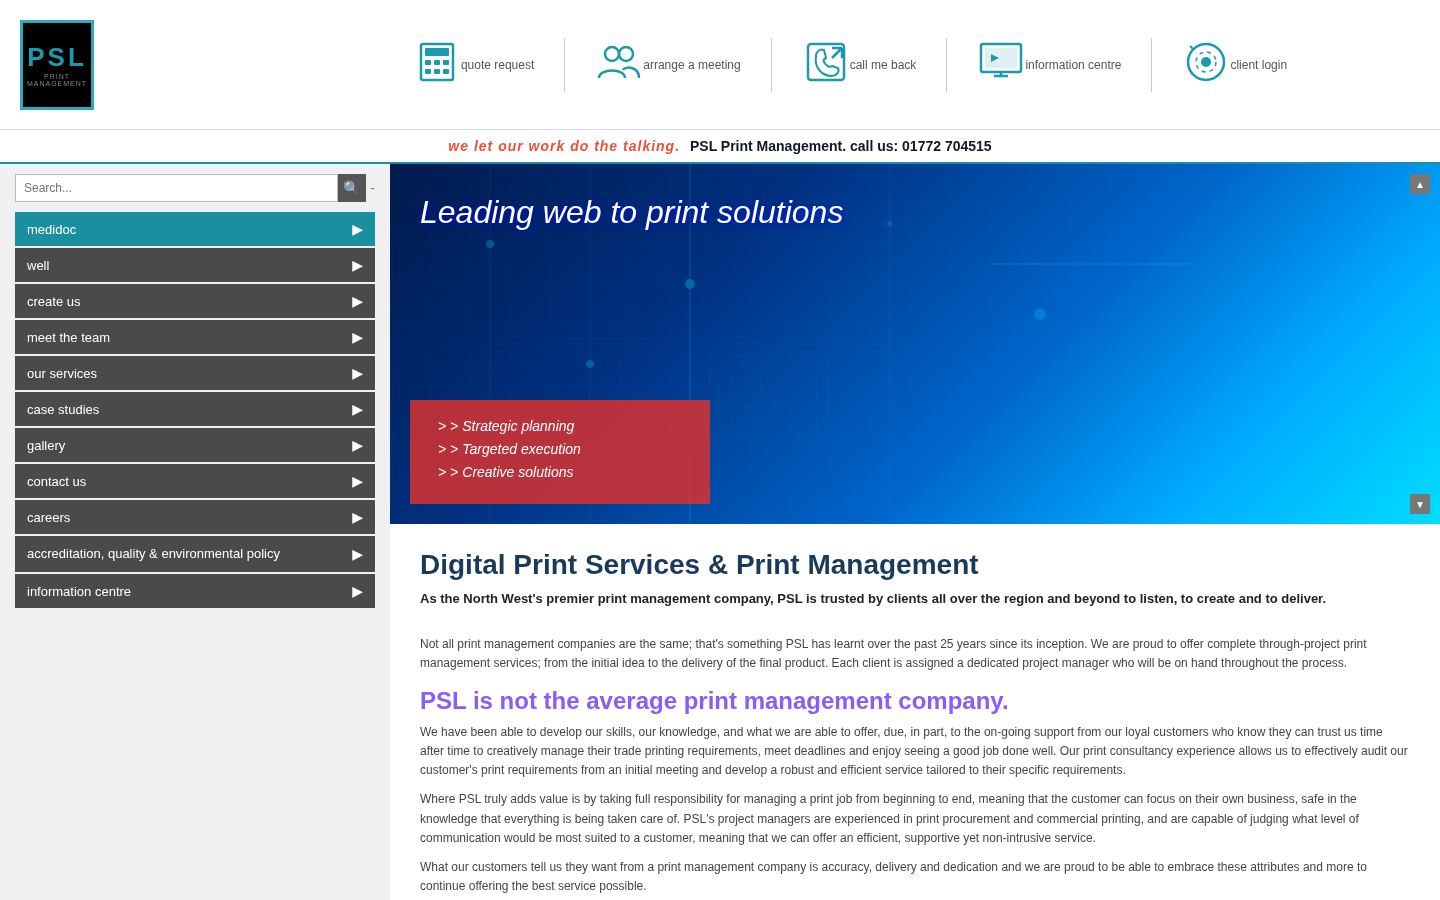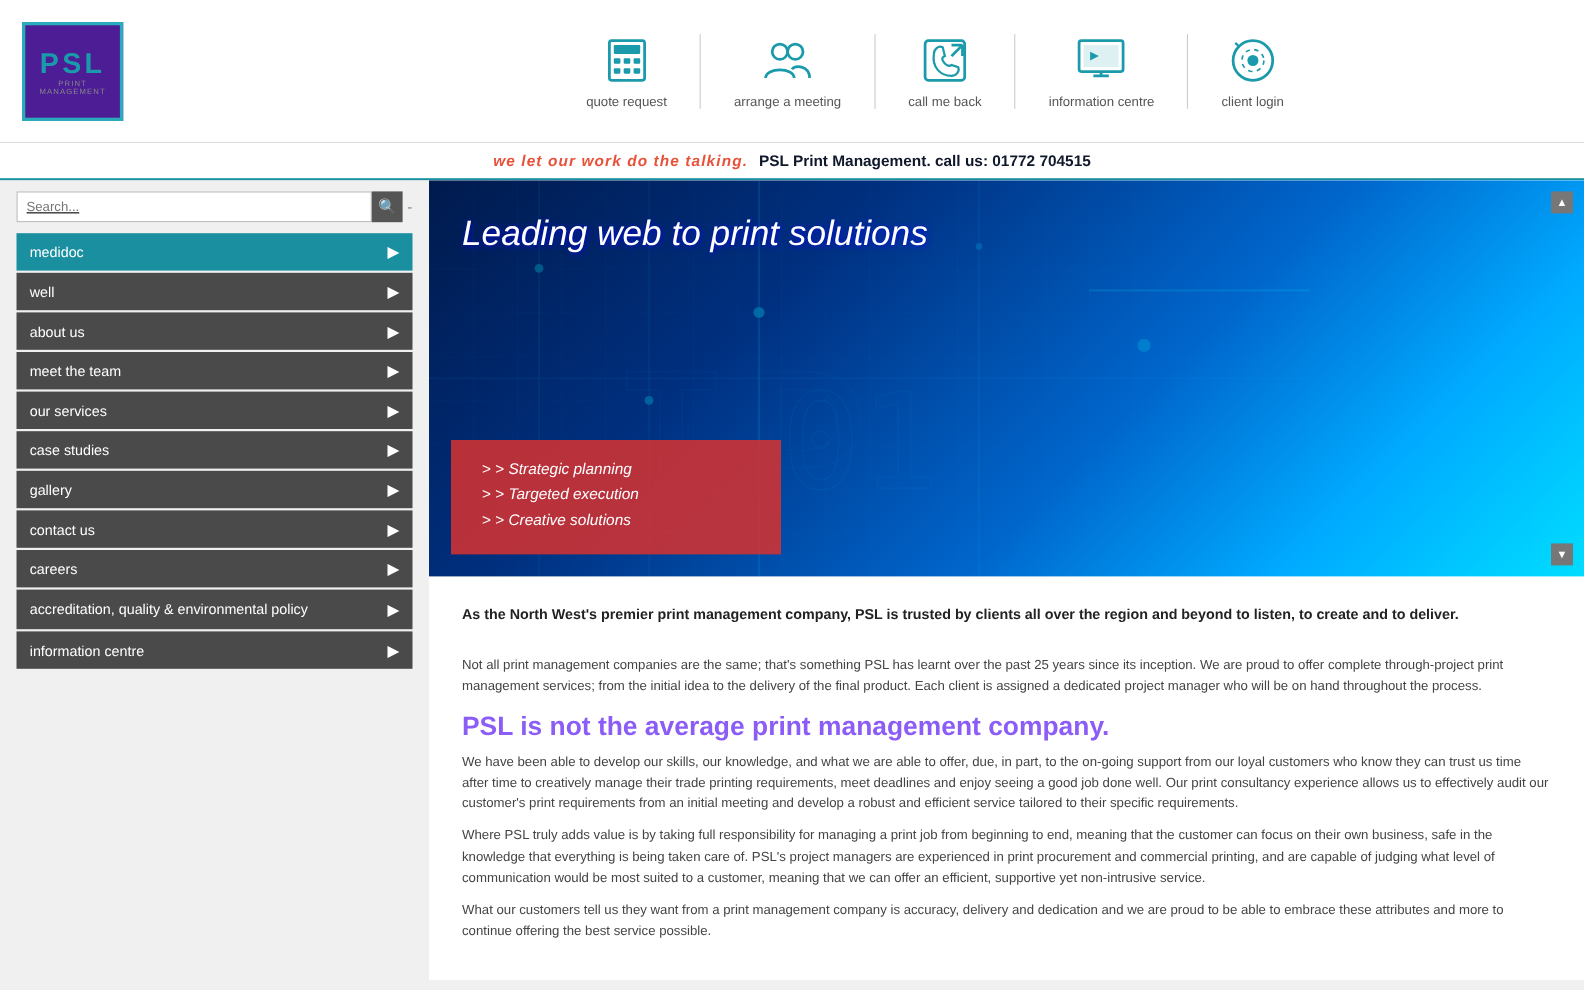--- a/index.html
+++ b/index.html
@@ -3,37 +3,37 @@
   <meta charset="utf-8">
   <style>
     * { margin: 0; padding: 0; box-sizing: border-box; }
     body { font-family: Arial, sans-serif; font-size: 13px; background: #f0f0f0; width: 1440px; min-height: 900px; overflow-x: hidden; }
 
     
     #header { background: #fff; border-bottom: 1px solid #ddd; padding: 0 20px; display: flex; align-items: center; height: 130px; }
     #logo-area { width: 260px; flex-shrink: 0; }
 
     #nav-icons { flex: 1; display: flex; justify-content: center; align-items: center; gap: 0; }
-    .nav-icon-item { display: flex; flex-direction: column; align-items: center; padding: 0 30px; cursor: pointer; border-right: 1px solid #ccc; }
+    .nav-icon-item { display: flex; align-items: center; padding: 0 30px; cursor: pointer; border-right: 1px solid #ccc; }
     .nav-icon-item:last-child { border-right: none; }
     .nav-icon-item .icon-svg { width: 48px; height: 48px; display: flex; align-items: center; justify-content: center; color: #1a8fa0; font-size: 32px; margin-bottom: 6px; }
     .nav-icon-item .icon-label { font-size: 12px; color: #555; text-align: center; white-space: nowrap; }
 
     
     #tagline { background: #fff; text-align: center; padding: 8px 20px; border-bottom: 2px solid #1a8fa0; font-size: 14px; }
     #tagline .italic-part { color: #e8523a; font-style: italic; font-weight: bold; letter-spacing: 1px; }
     #tagline .normal-part { color: #0f172a; font-weight: bold; margin-left: 6px; }
 
     
     #main { display: flex; background: #f0f0f0; }
 
     
     #sidebar { width: 390px; flex-shrink: 0; padding: 10px 15px; }
     #search-bar { display: flex; align-items: center; margin-bottom: 10px; }
-    #search-input { flex: 1; border: 1px solid #bbb; padding: 4px 8px; font-size: 12px; height: 28px; text-decoration: underline; }
+    #search-input { flex: 1; border: 1px solid #bbb; padding: 4px 8px; font-size: 12px; height: 28px; }
     #search-btn { width: 28px; height: 28px; background: #555; border: none; cursor: pointer; display: flex; align-items: center; justify-content: center; color: #fff; font-size: 14px; }
 
     .sidebar-item { display: flex; align-items: center; justify-content: space-between; padding: 9px 12px; margin-bottom: 2px; cursor: pointer; color: #fff; font-size: 13px; font-weight: normal; }
     .sidebar-item .arrow { font-size: 14px; color: #fff; }
     .sidebar-active { background: #1a8fa0; }
     .sidebar-dark { background: #4a4a4a; }
 
     
     #content { flex: 1; background: #fff; }
 
@@ -50,21 +50,21 @@
     #main-text h1 { font-size: 28px; color: #1a3a5c; margin-bottom: 8px; }
     #main-text h2 { font-size: 20px; color: #1a3a5c; margin-bottom: 12px; font-weight: normal; }
     #main-text .bold-intro { font-size: 13px; font-weight: bold; color: #222; margin-bottom: 26px; line-height: 1.5; }
     #main-text p { font-size: 12px; color: #444; line-height: 1.6; margin-bottom: 10px; }
     #main-text h3 { font-size: 24px; color: #8b5cf6; margin: 14px 0 8px 0; }
 
     
     .grid-overlay { position: absolute; top: 0; left: 0; width: 100%; height: 100%; opacity: 0.3; }
 
     
-    .logo-wrapper { display: flex; align-items: center; justify-content: center; width: 92px; height: 90px; border: 3px solid #2aaabb; background: #4c1d95; }
+    .logo-wrapper { display: flex; align-items: center; justify-content: center; width: 74px; height: 90px; border: 3px solid #2aaabb; background: #000000; }
     .logo-inner { text-align: center; }
     .logo-psl-text { font-size: 26px; font-weight: 900; color: #1a9aaa; letter-spacing: 3px; display: block; }
     .logo-print { font-size: 7px; color: #888; display: block; letter-spacing: 1px; }
     .logo-mgmt-text { font-size: 7px; color: #888; display: block; letter-spacing: 1px; }
   </style>
 </head>
 <body>
 
 <div id="header">
   <div id="logo-area">
@@ -162,21 +162,21 @@
 
     <div class="sidebar-item sidebar-active">
       <span>medidoc</span>
       <span class="arrow">▶</span>
     </div>
     <div class="sidebar-item sidebar-dark">
       <span>well</span>
       <span class="arrow">▶</span>
     </div>
     <div class="sidebar-item sidebar-dark">
-      <span>about us</span>
+      <span>create us</span>
       <span class="arrow">▶</span>
     </div>
     <div class="sidebar-item sidebar-dark">
       <span>meet the team</span>
       <span class="arrow">▶</span>
     </div>
     <div class="sidebar-item sidebar-dark">
       <span>our services</span>
       <span class="arrow">▶</span>
     </div>
@@ -241,20 +241,21 @@
         <div class="bullet" style="color:#fff;font-size:14px;font-style:italic;margin-bottom:7px;"><span style="margin-right:4px;">&gt;</span><span>Strategic planning</span></div>
         <div class="bullet" style="color:#fff;font-size:14px;font-style:italic;margin-bottom:7px;"><span style="margin-right:4px;">&gt;</span><span>Targeted execution</span></div>
         <div class="bullet" style="color:#fff;font-size:14px;font-style:italic;"><span style="margin-right:4px;">&gt;</span><span>Creative solutions</span></div>
       </div>
 
       <div style="position:absolute;top:10px;right:10px;width:20px;height:20px;background:#777;cursor:pointer;display:flex;align-items:center;justify-content:center;color:#fff;font-size:10px;z-index:4;">▲</div>
       <div style="position:absolute;bottom:10px;right:10px;width:20px;height:20px;background:#777;cursor:pointer;display:flex;align-items:center;justify-content:center;color:#fff;font-size:10px;z-index:4;">▼</div>
     </div>
 
     <div id="main-text">
+      <h1>Digital Print Services &amp; Print Management</h1>
       <p class="bold-intro">As the North West's premier print management company, PSL is trusted by clients all over the region and beyond to listen, to create and to deliver.</p>
       <p>Not all print management companies are the same; that's something PSL has learnt over the past 25 years since its inception. We are proud to offer complete through-project print management services; from the initial idea to the delivery of the final product. Each client is assigned a dedicated project manager who will be on hand throughout the process.</p>
       <h3>PSL is not the average print management company.</h3>
       <p>We have been able to develop our skills, our knowledge, and what we are able to offer, due, in part, to the on-going support from our loyal customers who know they can trust us time after time to creatively manage their trade printing requirements, meet deadlines and enjoy seeing a good job done well. Our print consultancy experience allows us to effectively audit our customer's print requirements from an initial meeting and develop a robust and efficient service tailored to their specific requirements.</p>
       <p>Where PSL truly adds value is by taking full responsibility for managing a print job from beginning to end, meaning that the customer can focus on their own business, safe in the knowledge that everything is being taken care of. PSL's project managers are experienced in print procurement and commercial printing, and are capable of judging what level of communication would be most suited to a customer, meaning that we can offer an efficient, supportive yet non-intrusive service.</p>
       <p>What our customers tell us they want from a print management company is accuracy, delivery and dedication and we are proud to be able to embrace these attributes and more to continue offering the best service possible.</p>
     </div>
 
   </div>
 </div>

